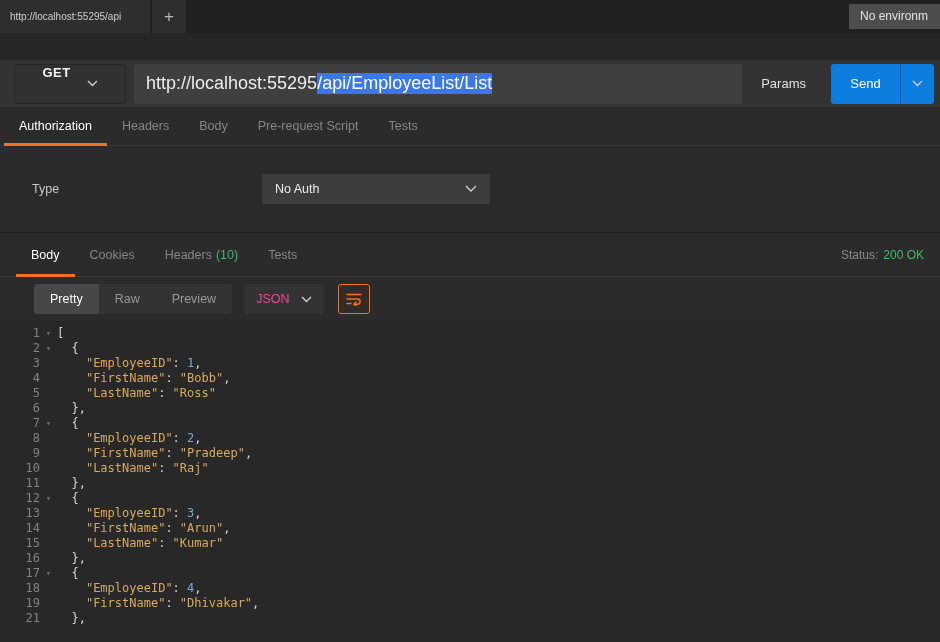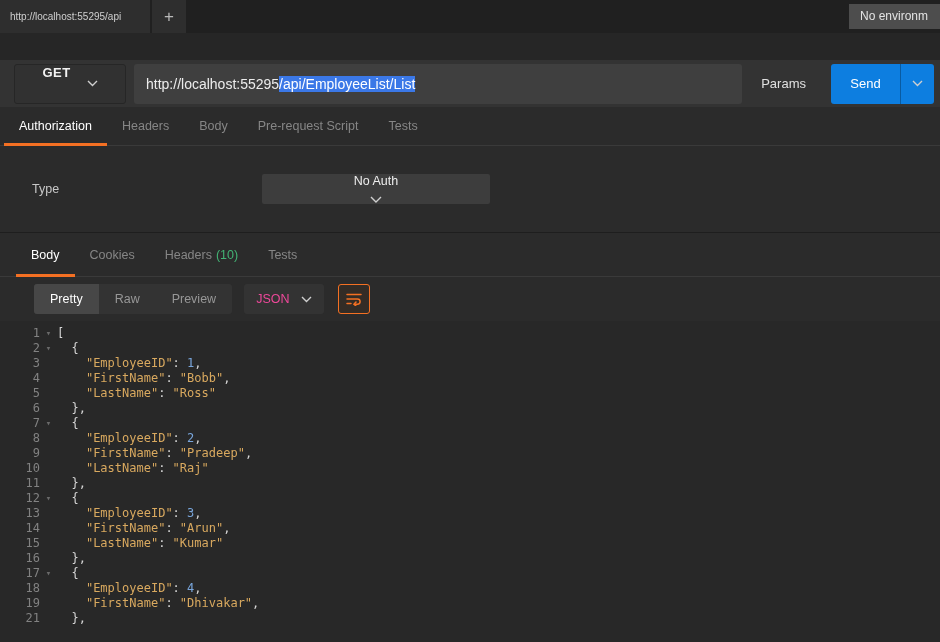--- a/index.html
+++ b/index.html
@@ -18,40 +18,40 @@
 
   .gap { height:27px; background:#262626; flex:none; }
 
   
   .reqrow { height:47px; background:#333333; display:flex; align-items:center; padding:0 6px 0 14px; flex:none; }
   .method { width:112px; height:40px; background:#313131; border:1px solid #262626; border-radius:3px;
             color:#f2f2f2; font-size:13px; font-weight:bold; letter-spacing:.5px;
             display:flex; justify-content:center; gap:16px; flex:none; }
   .chev { display:flex; align-items:center; color:#cfcfcf; }
   .url { flex:1; height:40px; margin-left:8px; background:#3f3f3f; border-radius:3px; color:#ececec;
-         font-size:14px; display:flex; align-items:center; padding:0 12px; overflow:hidden; white-space:nowrap; }
+         font-size:18px; display:flex; align-items:center; padding:0 12px; overflow:hidden; white-space:nowrap; }
   .url .sel { background:#3b78e7; color:#ffffff; }
   .params { height:40px; padding:0 19px; background:transparent; border:none; color:#e0e0e0; font-size:13px; flex:none; }
   .sendgrp { display:flex; margin-left:6px; border-radius:3px; overflow:hidden; flex:none; }
   .send { width:69px; height:40px; background:#0d7ee0; border:none; color:#fff; font-size:13px; }
   .sendcaret { width:34px; height:40px; background:#0d7ee0; border:none; border-left:1px solid rgba(0,0,0,.28);
                color:#fff; display:flex; align-items:center; justify-content:center; }
 
   
   .reqtabs { height:39px; background:#2b2b2b; display:flex; padding-left:4px; border-bottom:1px solid #3a3a3a; flex:none; }
   .rtab { display:flex; align-items:center; padding:0 15px; font-size:12.5px; color:#868686; position:relative; cursor:default; }
   .rtab.active { color:#ffffff; }
   .rtab.active::after { content:""; position:absolute; left:0; right:0; bottom:-1px; height:3px; background:#f47023; }
   .rtab .count { color:#43b374; margin-left:4px; }
 
   
   .authpanel { height:86px; background:#2b2b2b; display:flex; align-items:center; padding-left:32px; flex:none; }
   .typelabel { width:230px; color:#c8c8c8; font-size:12.5px; }
   .authselect { width:228px; height:30px; background:#3d3d3d; border-radius:2px; color:#ededed; font-size:12.5px;
-                display:flex; align-items:center; justify-content:space-between; padding:0 13px;flex-direction:column; }
+                display:flex; align-items:center; justify-content:space-between; padding:0 13px; }
 
   
   .resp { flex:1; display:flex; flex-direction:column; background:#2b2b2b; border-top:1px solid #1e1e1e; min-height:0; }
   .resphead { height:44px; display:flex; align-items:stretch; padding:0 16px; border-bottom:1px solid #3a3a3a; flex:none; }
   .status { margin-left:auto; display:flex; align-items:center; gap:5px; font-size:12px; }
   .statuslabel { color:#8a8a8a; }
   .statusvalue { color:#3ebd64; }
 
   .resptoolbar { height:44px; display:flex; align-items:center; padding:0 14px; flex:none;margin-left:20px; }
   .viewmodes { display:flex; height:30px; background:#333333; border-radius:3px; overflow:hidden; }
@@ -145,20 +145,24 @@
             <span>Cookies</span>
           </div>
           <div class="rtab">
             <span>Headers</span>
             <span class="count">(10)</span>
           </div>
           <div class="rtab">
             <span>Tests</span>
           </div>
         </div>
+      <div class="status">
+        <span class="statuslabel">Status:</span>
+        <span class="statusvalue">200 OK</span>
+      </div>
     </div>
 
     <div class="resptoolbar">
       <div class="viewmodes">
           <div class="vm active">Pretty</div>
           <div class="vm">Raw</div>
           <div class="vm">Preview</div>
         </div>
       <div class="fmt">
         <span>JSON</span>

